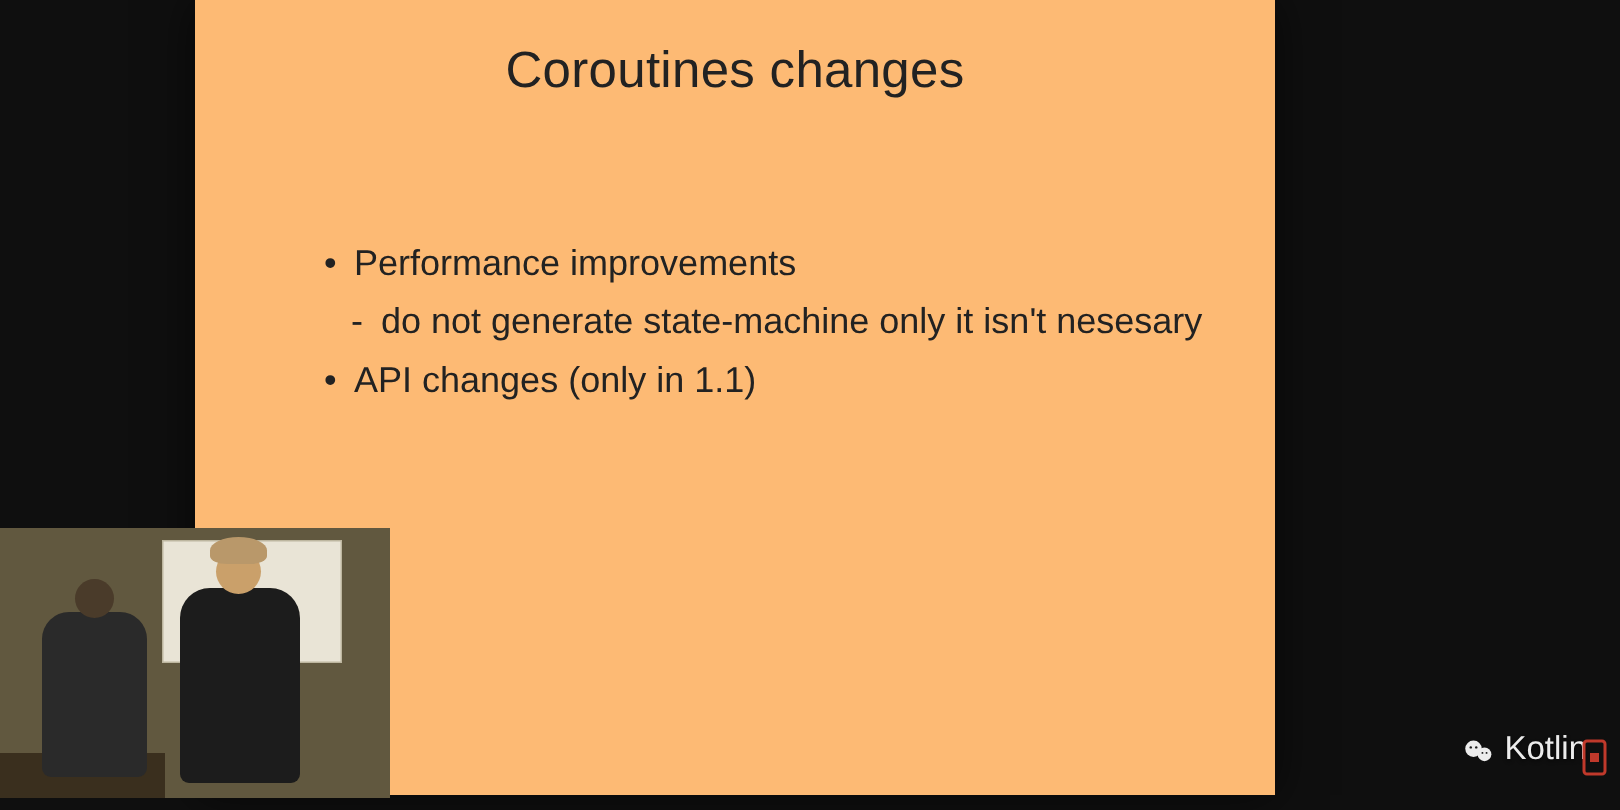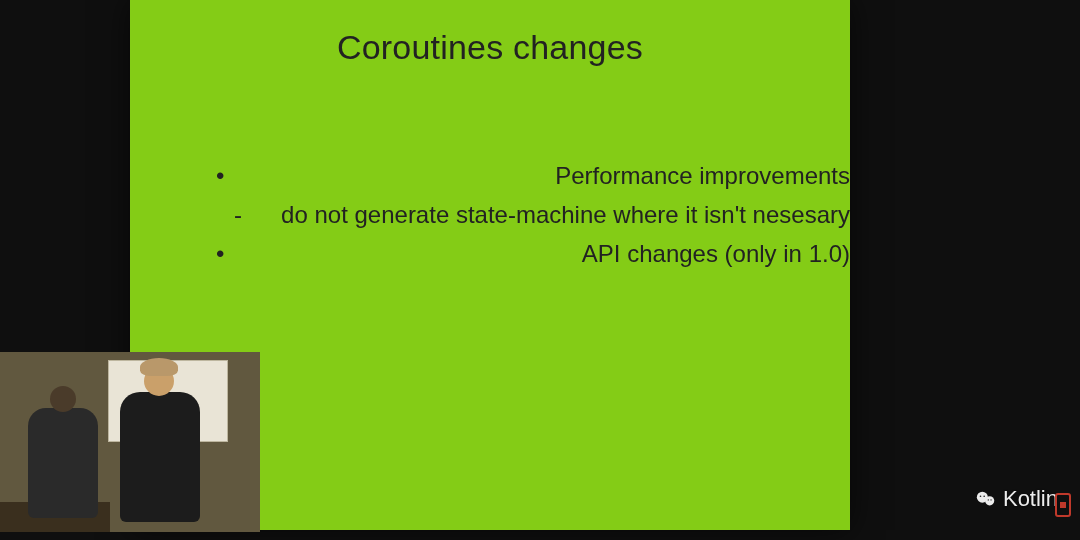--- a/index.html
+++ b/index.html
@@ -13,21 +13,21 @@
     position: absolute;
     inset: 0;
     background: #0f0f0f;
   }
   .slide {
     position: absolute;
     left: 130px;
     top: 0;
     width: 720px;
     height: 530px;
-    background: #84cc16;
+    background: #fdba74;
     box-shadow: 0 0 30px rgba(0,0,0,0.6);
     padding: 0;
   }
   .slide-title {
     text-align: center;
     font-size: 34px;
     font-weight: 500;
     color: #222;
     margin-top: 28px;
     letter-spacing: 0.2px;
@@ -37,21 +37,20 @@
     margin-left: 86px;
     font-size: 24px;
     color: #222;
     line-height: 1.55;
   }
   .bullets li {
     list-style: none;
     position: relative;
     padding-left: 20px;
     margin-bottom: 2px;
-    text-align: right;
   }
   .bullets li::before {
     content: "•";
     position: absolute;
     left: 0;
     top: 0;
   }
   .sub {
     margin-left: 18px;
     padding-left: 0;
@@ -93,21 +92,21 @@
   }
   .camera .desk {
     position:absolute; left:0; bottom:0; width:110px; height:30px;
     background:#3a2f1e;
   }
   .watermark {
     position: absolute;
     right: 22px;
     bottom: 28px;
     display: flex;
-    align-items: center;
+    align-items: flex-end;
     gap: 6px;
     color: #fff;
     font-size: 22px;
     font-weight: 400;
     text-shadow: 0 1px 3px rgba(0,0,0,0.7);
     opacity: 0.92;
   }
   .watermark .wicon {
     width: 22px; height: 22px; position: relative;
   }
@@ -123,22 +122,22 @@
 </style>
 </head>
 <body>
 
 <div class="stage">
 
   <div class="slide">
     <h1 class="slide-title">Coroutines changes</h1>
     <ul class="bullets">
       <li>Performance improvements</li>
-      <li class="sub">do not generate state-machine where it isn't nesesary</li>
-      <li>API changes (only in 1.0)</li>
+      <li class="sub">do not generate state-machine only it isn't nesesary</li>
+      <li>API changes (only in 1.1)</li>
     </ul>
   </div>
 
   <div class="camera">
     <div class="wall"></div>
     <div class="screen"></div>
     <div class="desk"></div>
     <div class="person1"></div>
     <div class="person2"></div>
   </div>

